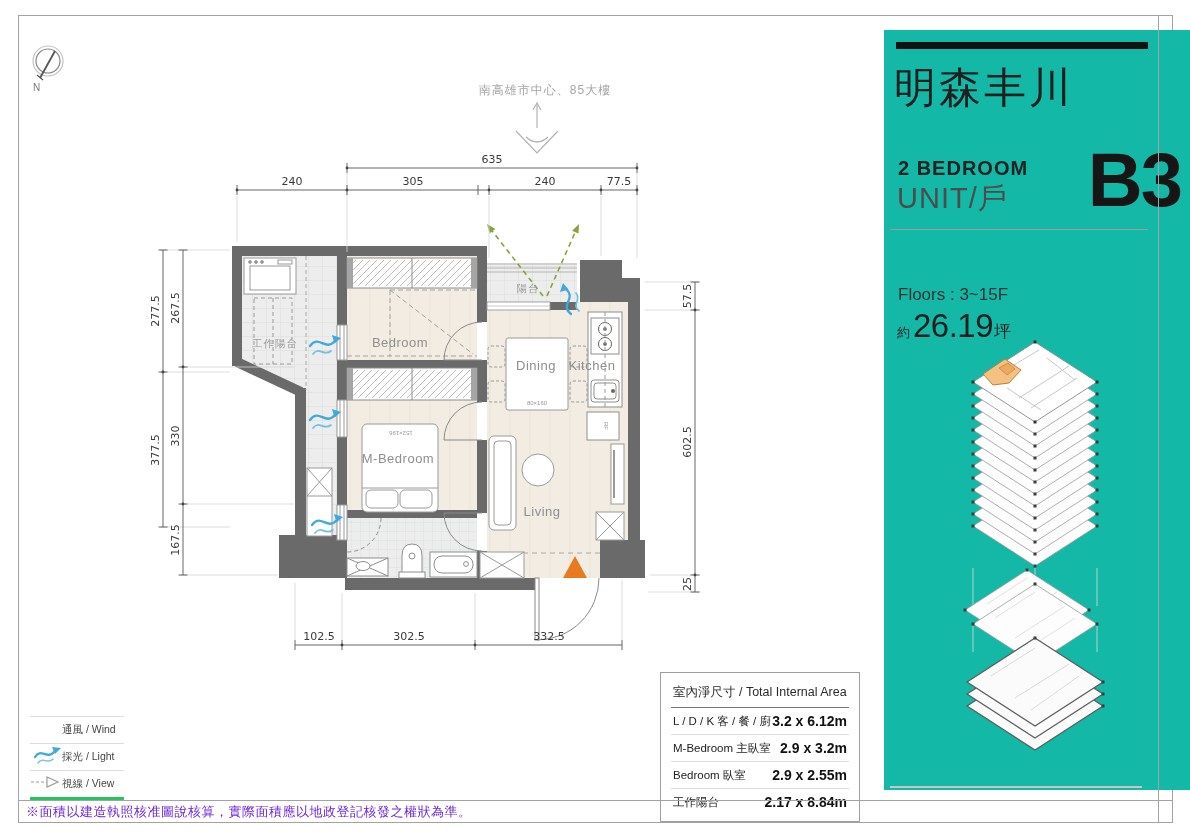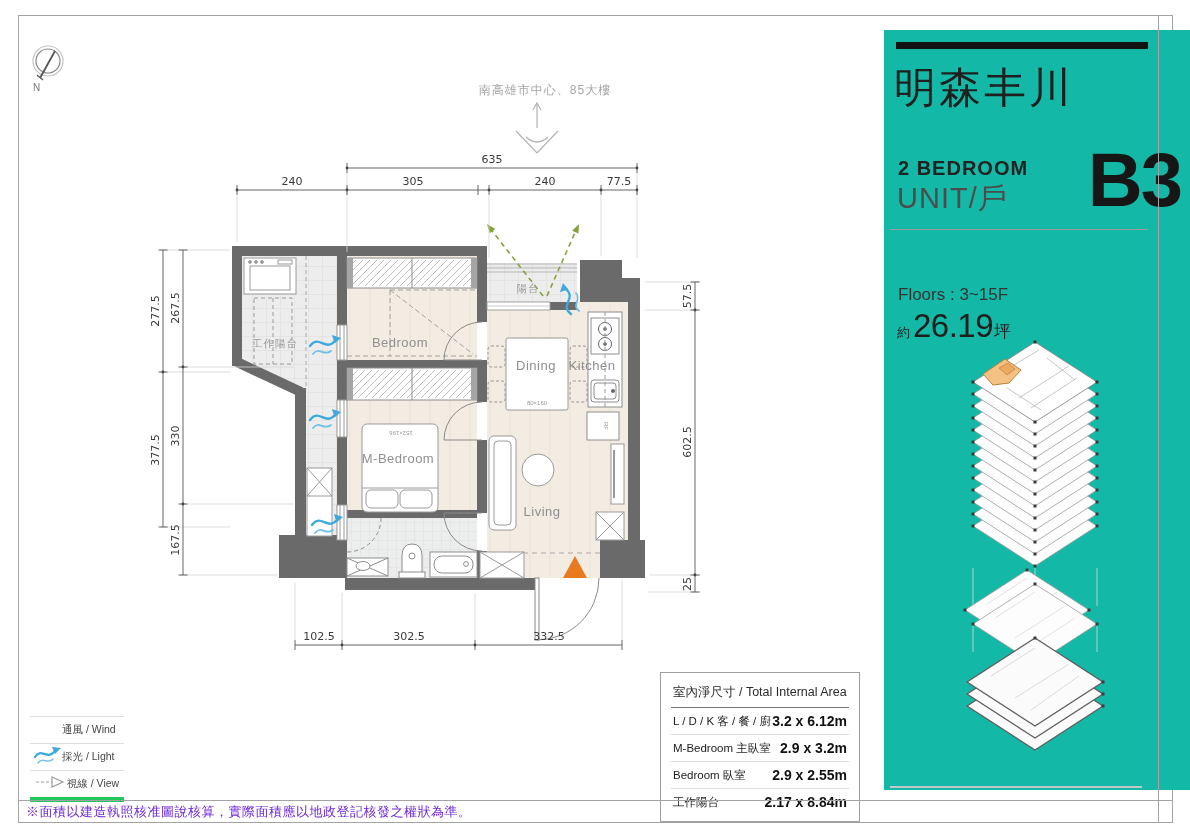--- a/index.html
+++ b/index.html
@@ -35,21 +35,21 @@
           padding:8px 10px 6px 10px;box-sizing:border-box;}
   .atable .hd{font-size:12.5px;color:#2a2a2a;padding:3px 0 6px 2px;border-bottom:1.5px solid #777;}
   .arow{display:flex;justify-content:space-between;align-items:center;padding:5px 2px;border-bottom:1px solid #ddd;}
   .arow:last-child{border-bottom:none;}
   .arow .nm{font-size:11.5px;color:#222;}
   .arow .sz{font-size:14px;color:#111;font-weight:bold;}
 
   
   .legend{position:absolute;left:30px;top:716px;width:94px;}
   .lrow{position:relative;height:26px;display:flex;align-items:center;border-top:1px solid #ddd;}
-  .lrow:last-child{border-bottom:5px solid #22c55e;justify-content:center;}
+  .lrow:last-child{border-bottom:3px solid #22c55e;}
   .lrow .ic{width:32px;flex:none;}
   .lrow .lb{font-size:10.5px;color:#444;}
   .legend-wind-ic{position:absolute;left:0px;top:24px;z-index:2;}
 
   .note{position:absolute;left:26px;top:803px;font-size:13px;color:#6d28d9;letter-spacing:.5px;}
 </style>
 </head>
 <body>
 
 <div class="sheet"></div>

